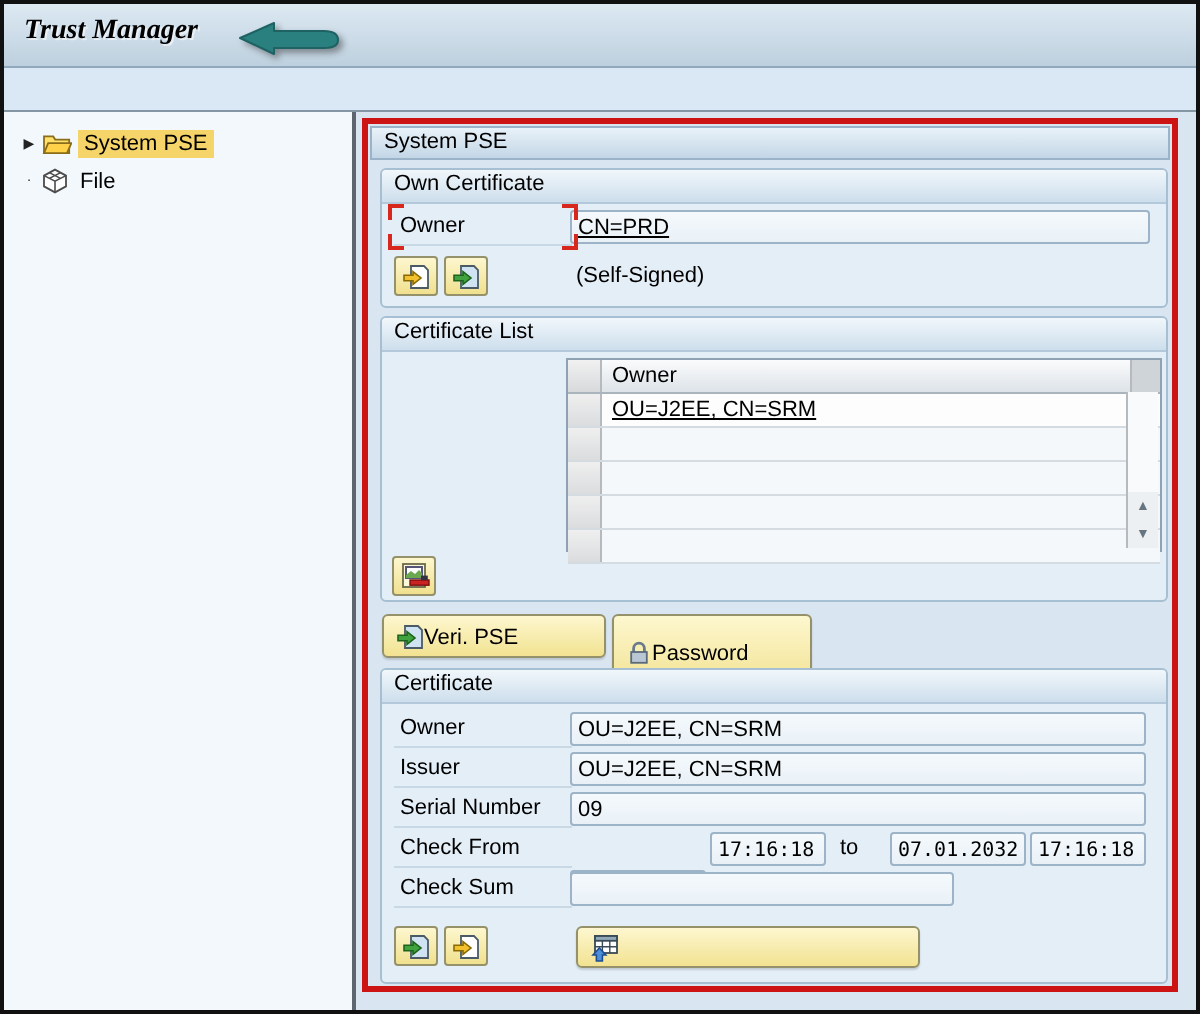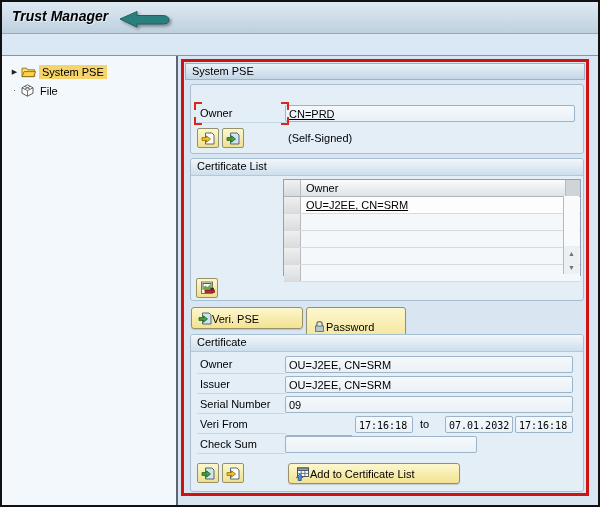--- a/index.html
+++ b/index.html
@@ -3,21 +3,21 @@
 <meta charset="utf-8">
 <style>
   html,body{margin:0;padding:0;background:#fff;}
   .screen{position:relative;width:600px;height:507px;box-sizing:border-box;border:2px solid #111;
     font-family:"Liberation Sans",sans-serif;font-size:11px;color:#000;background:#d9e6f1;overflow:hidden;}
 
   
   .titlebar{position:absolute;left:0;top:0;width:100%;height:31px;
     background:linear-gradient(#dde9f3,#bed0de);border-bottom:1px solid #90a9bd;}
   .page-title{position:absolute;left:10px;top:6px;font-size:14px;font-weight:bold;font-style:italic;
-    text-shadow:1px 1px 0 rgba(255,255,255,.55);}
+    text-shadow:1px 1px 0 rgba(255,255,255,.55);font-family:Liberation Serif, serif;}
   .title-arrow{position:absolute;left:116px;top:7px;filter:drop-shadow(2px 2px 1.5px rgba(40,40,40,.45));}
   .substrip{position:absolute;left:0;top:32px;width:100%;height:21px;background:#d9e8f4;border-bottom:1px solid #8496a3;}
 
   
   .tree-panel{position:absolute;left:0;top:54px;width:176px;bottom:0;background:#f3f8fc;
     border-right:2px solid #5d6670;box-sizing:border-box;padding-top:6px;}
   .tree-row{display:flex;align-items:center;height:19px;padding-left:7px;}
   .tw{width:11px;font-size:7px;color:#222;text-align:center;flex:none;}
   .tree-ico{flex:none;margin:0 3px 0 1px;display:flex;}
   .tree-label{padding:1px 3px;white-space:nowrap;}
@@ -108,20 +108,21 @@
       </span>
       <span class="tree-label">File</span>
     </div>
   </div>
 
   <div class="main-panel">
 
     <div class="panel-titlebar">System PSE</div>
 
     <div class="group g-own">
+      <div class="group-h">Own Certificate</div>
       <div class="lbl" style="left:6px;top:20px;width:86px;">
         <span>Owner</span>
         <span class="corner c-tl"></span>
         <span class="corner c-tr"></span>
         <span class="corner c-bl"></span>
         <span class="corner c-br"></span>
       </div>
       <div class="fld link" style="left:94px;top:20px;width:290px;">CN=PRD</div>
 
       <div class="icon-btn" style="left:6px;top:43px;">
@@ -205,21 +206,21 @@
 
       <div class="lbl" style="left:6px;top:21px;width:86px;">Owner</div>
       <div class="fld" style="left:94px;top:21px;width:288px;">OU=J2EE, CN=SRM</div>
 
       <div class="lbl" style="left:6px;top:41px;width:86px;">Issuer</div>
       <div class="fld" style="left:94px;top:41px;width:288px;">OU=J2EE, CN=SRM</div>
 
       <div class="lbl" style="left:6px;top:61px;width:86px;">Serial Number</div>
       <div class="fld" style="left:94px;top:61px;width:288px;">09</div>
 
-      <div class="lbl" style="left:6px;top:81px;width:86px;">Veri From</div>
+      <div class="lbl" style="left:6px;top:81px;width:86px;">Check From</div>
       <div class="fld mono" style="left:94px;top:81px;width:68px;margin-top:19px;">06.01.2012</div>
       <div class="fld mono" style="left:164px;top:81px;width:58px;">17:16:18</div>
       <div class="lbl" style="left:226px;top:81px;width:22px;border-bottom:none;">to</div>
       <div class="fld mono" style="left:254px;top:81px;width:68px;">07.01.2032</div>
       <div class="fld mono" style="left:324px;top:81px;width:58px;">17:16:18</div>
 
       <div class="lbl" style="left:6px;top:101px;width:86px;">Check Sum</div>
       <div class="fld" style="left:94px;top:101px;width:192px;"></div>
 
       <div class="icon-btn" style="left:6px;top:128px;">
@@ -234,19 +235,18 @@
           <polygon points="1,5.6 5.5,5.6 5.5,3.8 9.5,7 5.5,10.2 5.5,8.4 1,8.4" fill="#f2c12e" stroke="#8a6a00" stroke-width="0.8"></polygon>
         </svg>
       </div>
       <div class="btn-y" style="left:97px;top:128px;width:172px;height:21px;">
         <svg class="ico" width="15" height="14" viewBox="0 0 15 14">
           <rect x="2.5" y="1" width="11" height="8.5" fill="#fff" stroke="#3a4a56" stroke-width="0.9"></rect>
           <rect x="2.5" y="1" width="11" height="2.4" fill="#8fa8ba" stroke="#3a4a56" stroke-width="0.9"></rect>
           <path d="M6.2,3.4 V9.5 M9.9,3.4 V9.5 M2.5,6.4 H13.5" stroke="#3a4a56" stroke-width="0.7" fill="none"></path>
           <polygon points="3.2,13.5 3.2,10.5 1.5,10.5 4.7,7 7.9,10.5 6.2,10.5 6.2,13.5" fill="#4f8fd9" stroke="#1d4e8f" stroke-width="0.8"></polygon>
         </svg>
-        <span class="btxt">Add to Certificate List</span>
       </div>
     </div>
 
     <div class="red-rect"></div>
   </div>
 </div>
 
 </body></html>

